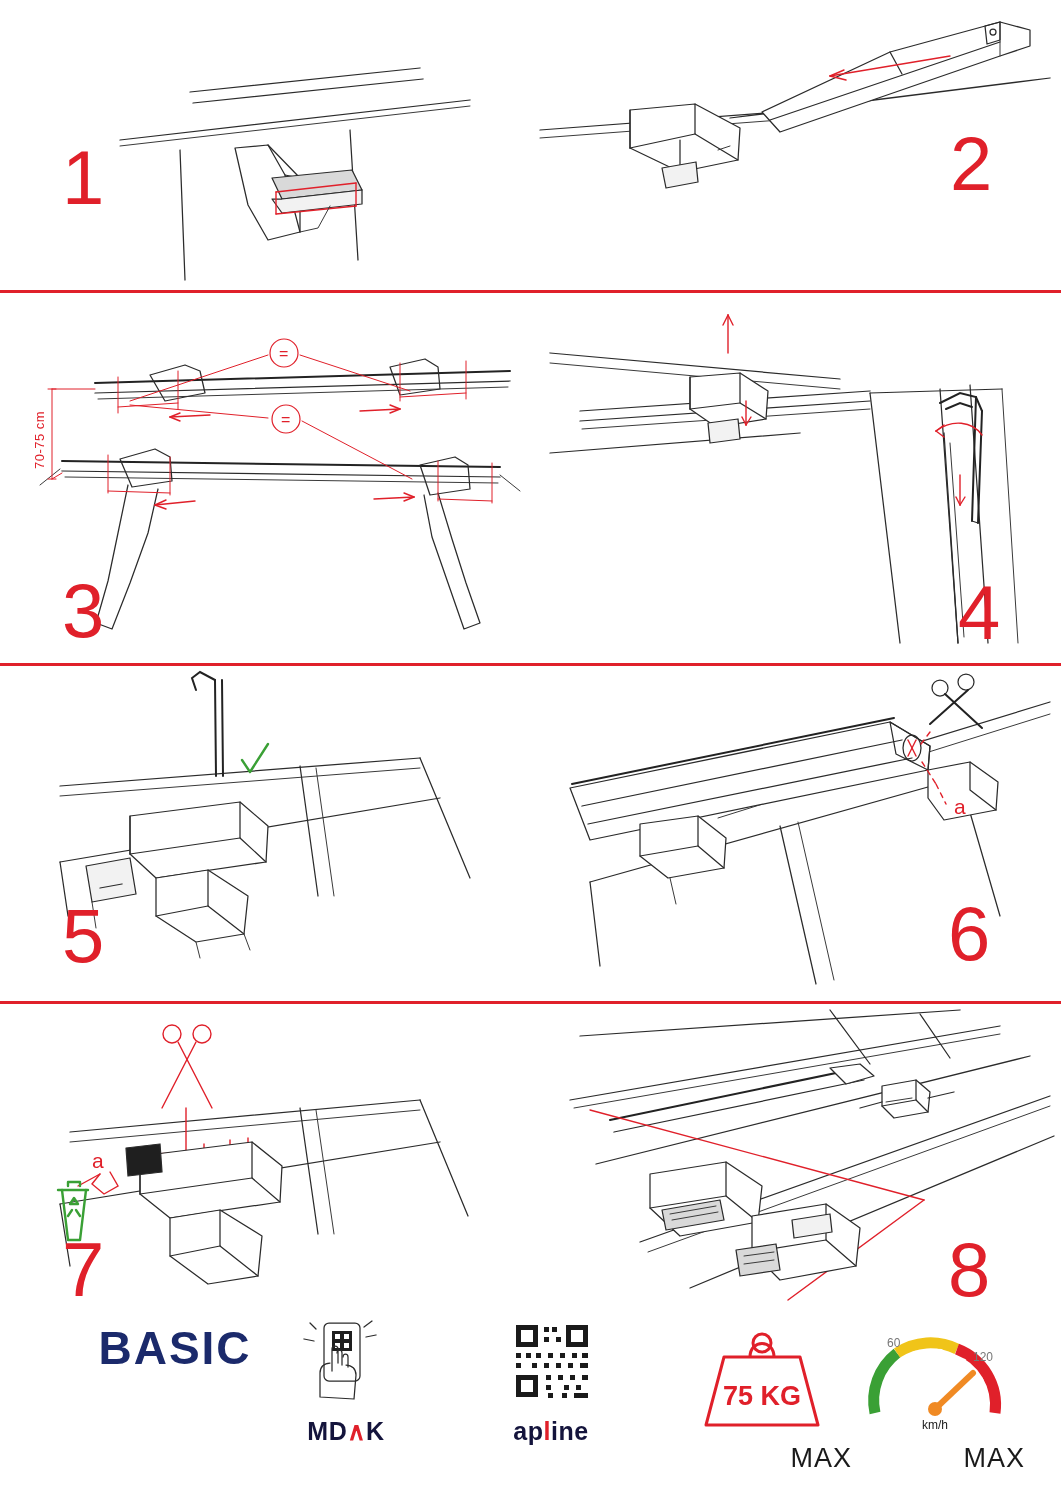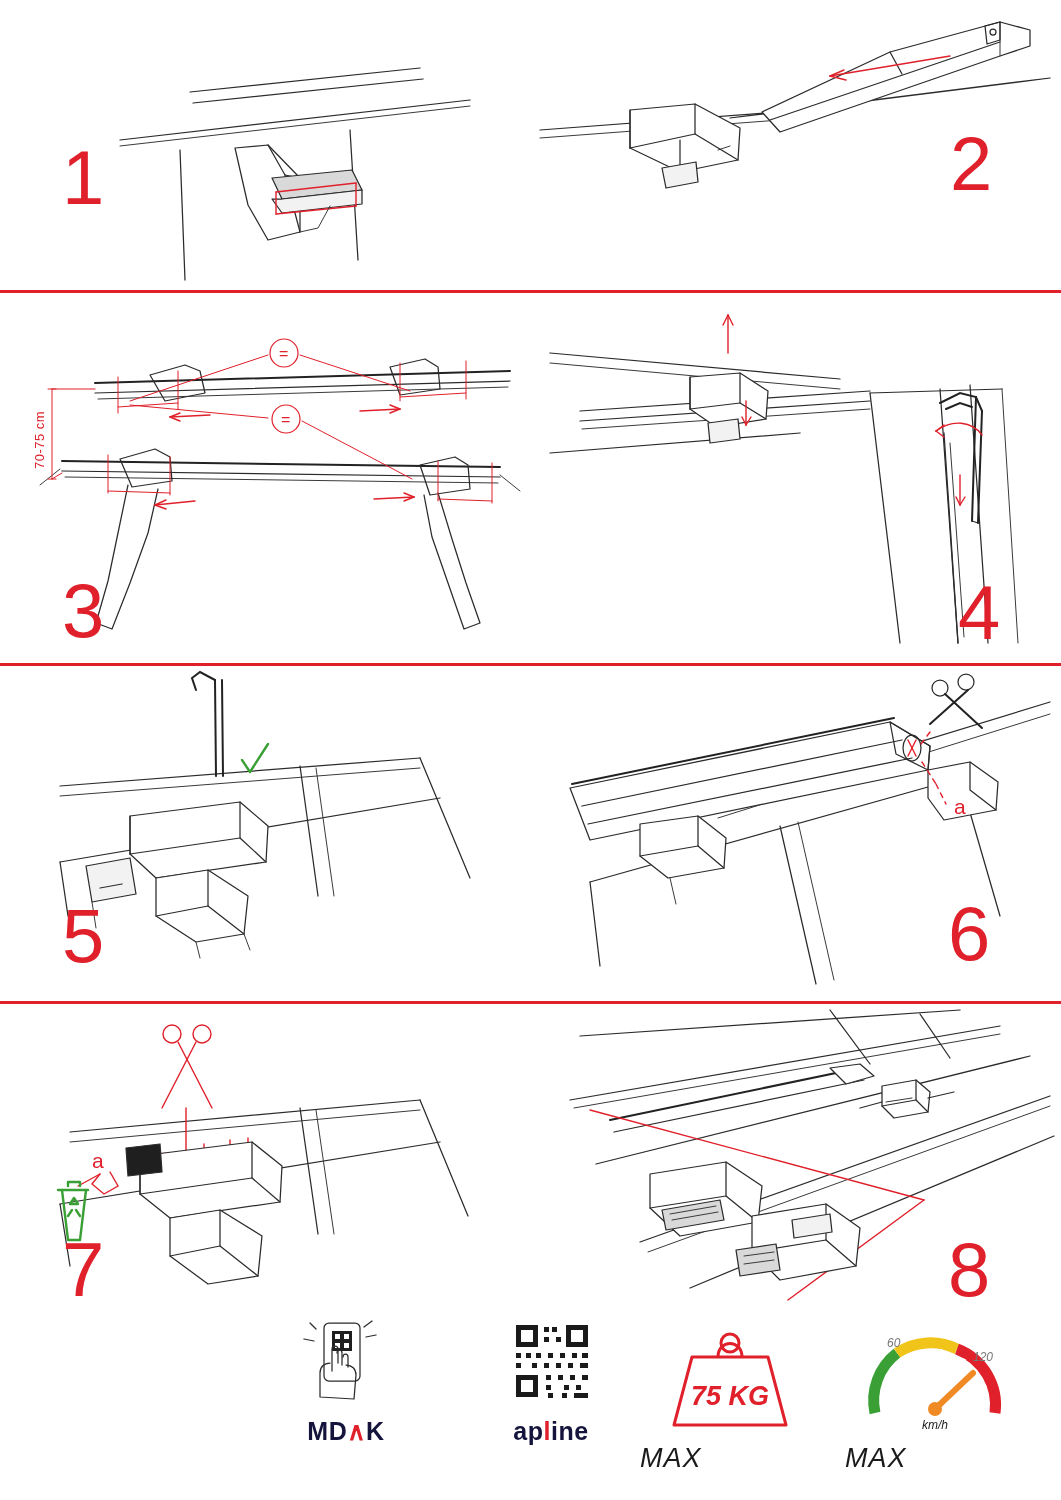--- a/index.html
+++ b/index.html
@@ -75,21 +75,21 @@
     margin-top:14px;
     font-family:"Liberation Sans",sans-serif;
     font-size:25px;
     font-weight:bold;
     letter-spacing:0.5px;
     line-height:1;
   }
   .c-dark{color:#14143c;}
   .c-red{color:#e0202a;}
 
-  .maxblock{position:absolute;text-align:left;font-style:italic;}
+  .maxblock{position:absolute;text-align:right;}
   .maxlabel{
     margin-top:6px;
     font-family:"Liberation Sans",sans-serif;
     font-size:27px;
     color:#1a1a1a;
     letter-spacing:1px;
   }
   .weighttext{
     font-family:"Liberation Sans",sans-serif;
     font-size:27px;
@@ -454,20 +454,21 @@
       <path class="ln-thin" d="M356 98 L382 94"></path>
       <path class="ln" d="M330 104 L352 98"></path>
       <path class="ln" d="M398 94 L424 88"></path>
     </svg>
     <div class="stepnum" style="left:418px;top:228px;">8</div>
   </div>
 
   <div class="footer">
 
     <div class="brandblock">
+      <div class="brand-basic">BASIC</div>
     </div>
 
     <div class="logo-col" style="left:286px;top:14px;width:120px;">
       <svg width="120" height="86" viewBox="0 0 120 86">
         <rect x="38" y="4" width="36" height="58" rx="5" class="ln" fill="#fff"></rect>
         <rect x="46" y="12" width="20" height="20" class="filldark"></rect>
         <rect x="49" y="15" width="5" height="5" fill="#fff"></rect>
         <rect x="58" y="15" width="5" height="5" fill="#fff"></rect>
         <rect x="49" y="24" width="5" height="5" fill="#fff"></rect>
         <rect x="58" y="24" width="5" height="5" fill="#fff"></rect>
@@ -522,21 +523,21 @@
           <rect x="72" y="74" width="5" height="5"></rect>
             <rect x="86" y="74" width="5" height="5"></rect>
           <rect x="98" y="74" width="14" height="5"></rect>
         </g>
       </svg>
       <div class="logo-name">
         <span class="c-dark">ap</span><span class="c-red">l</span><span class="c-dark">ine</span>
       </div>
     </div>
 
-    <div class="maxblock" style="left:640px;top:12px;width:180px;">
+    <div class="maxblock" style="left:672px;top:12px;width:180px;">
       <svg width="180" height="120" viewBox="0 0 180 120">
         <path d="M52 40 L128 40 L146 108 L34 108 Z" fill="none" stroke="#e0202a" stroke-width="3" stroke-linejoin="round"></path>
         <path d="M78 40 C78 22 102 22 102 40" fill="none" stroke="#e0202a" stroke-width="3"></path>
         <circle cx="90" cy="26" r="9" fill="none" stroke="#e0202a" stroke-width="3"></circle>
         <text x="90" y="88" text-anchor="middle" class="weighttext">75 KG</text>
       </svg>
       <div class="maxlabel">MAX</div>
     </div>
 
     <div class="maxblock" style="left:845px;top:12px;width:180px;">

